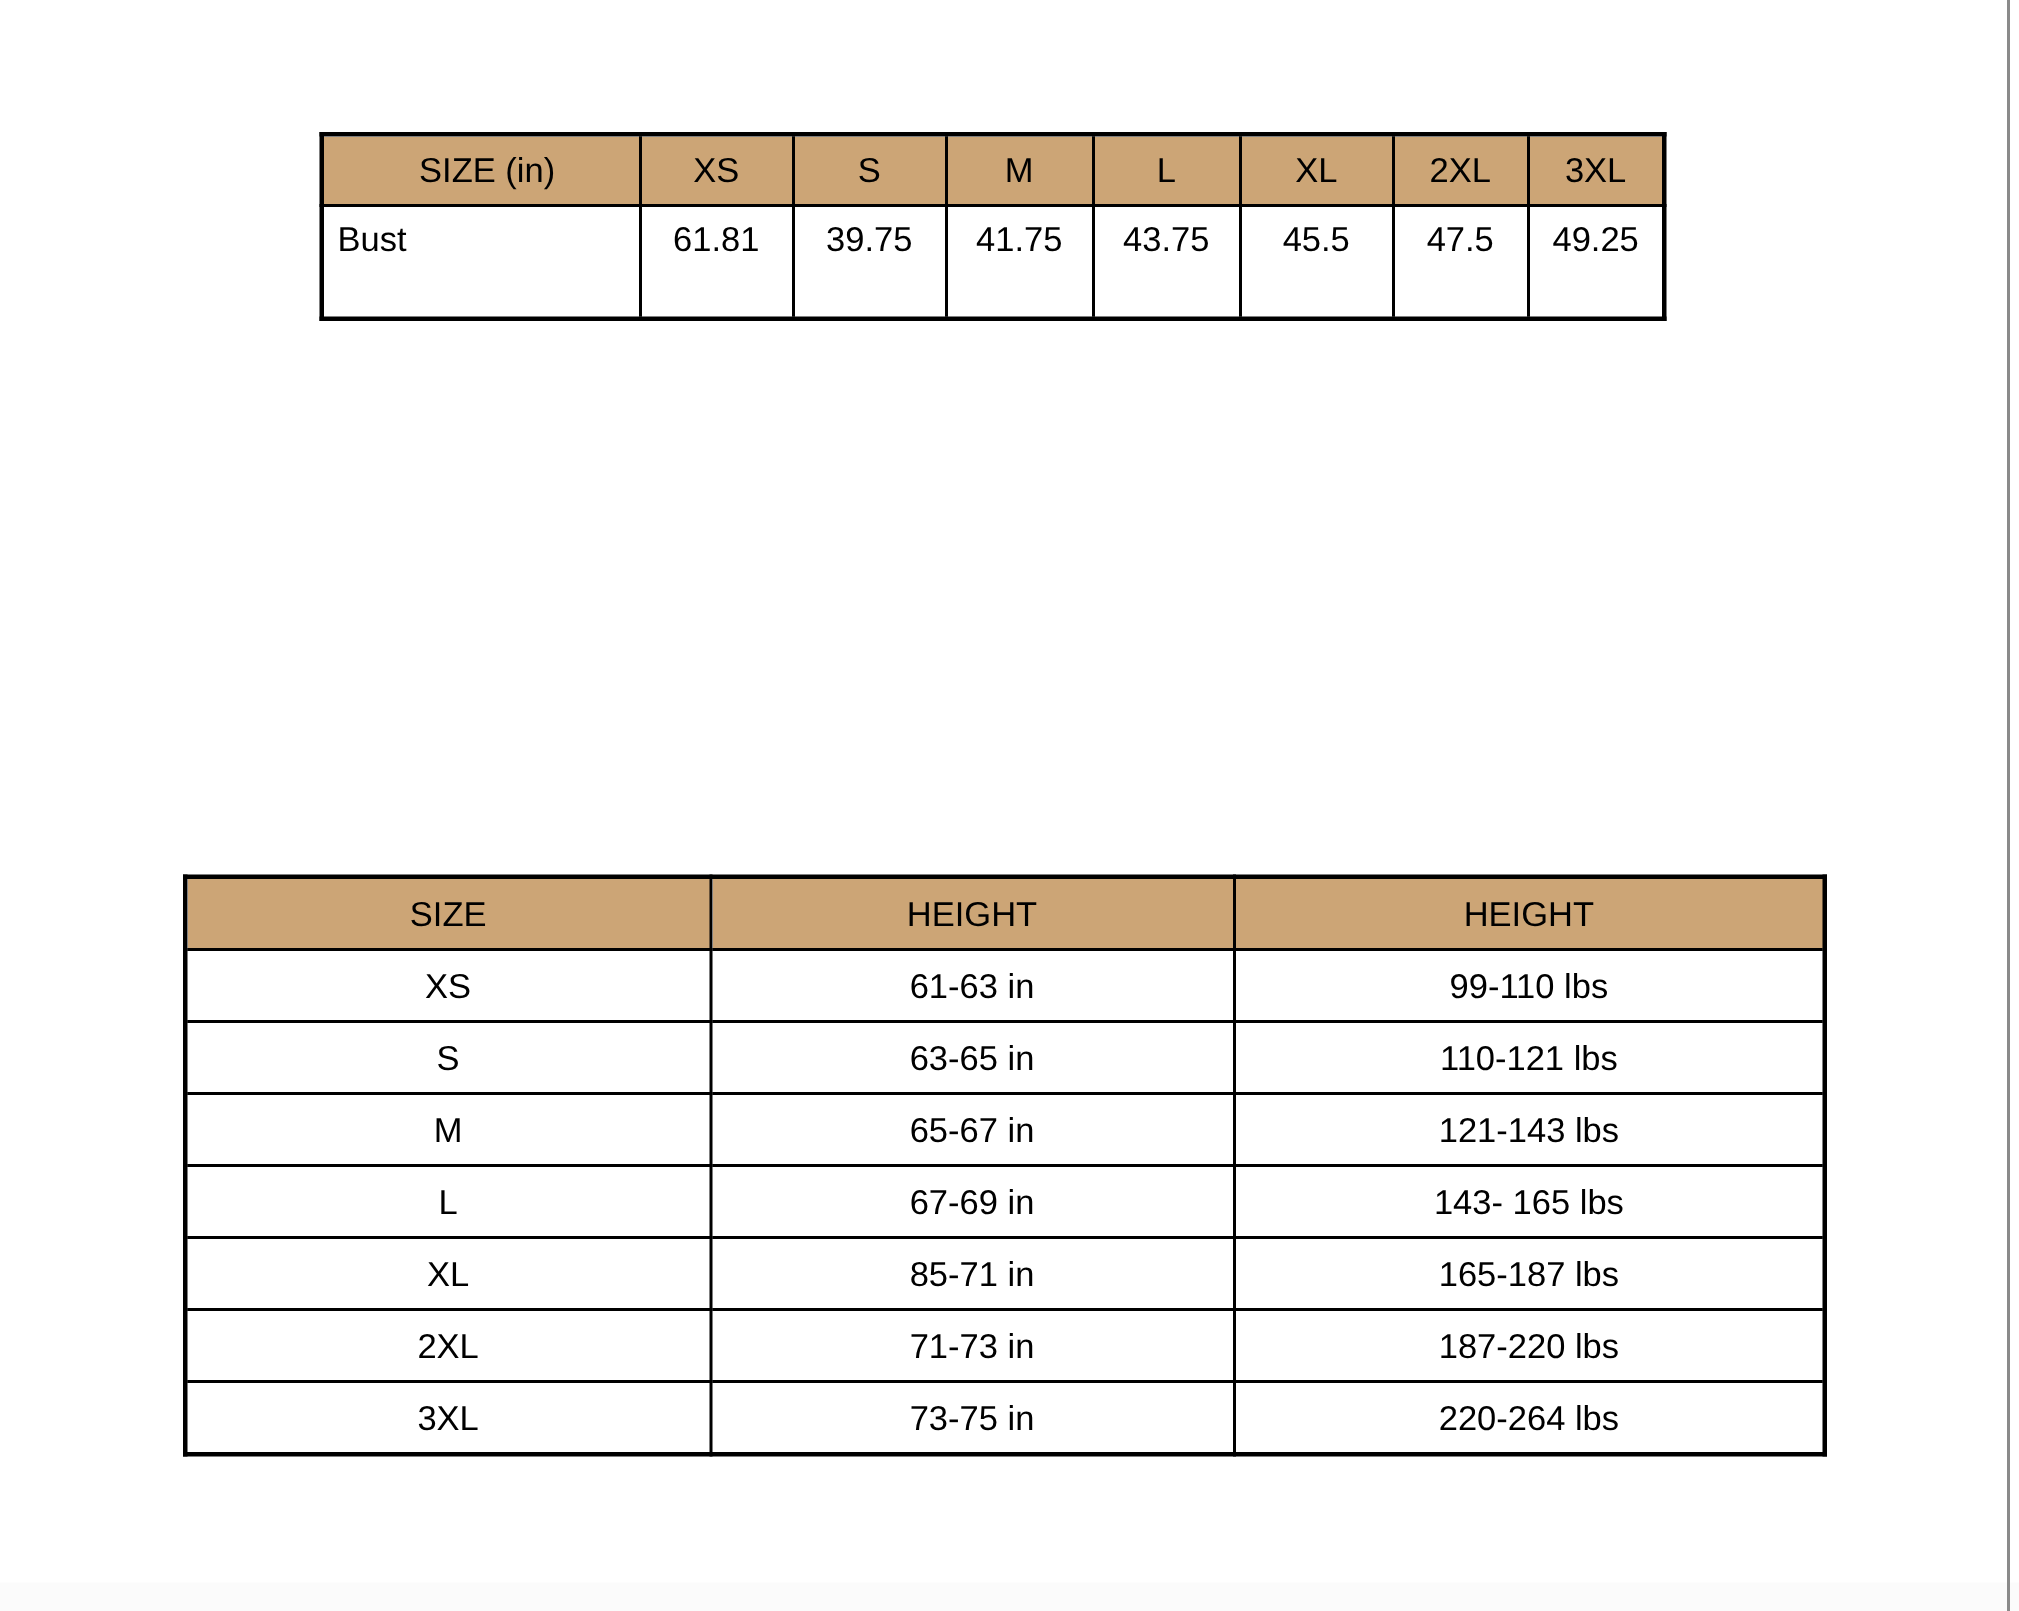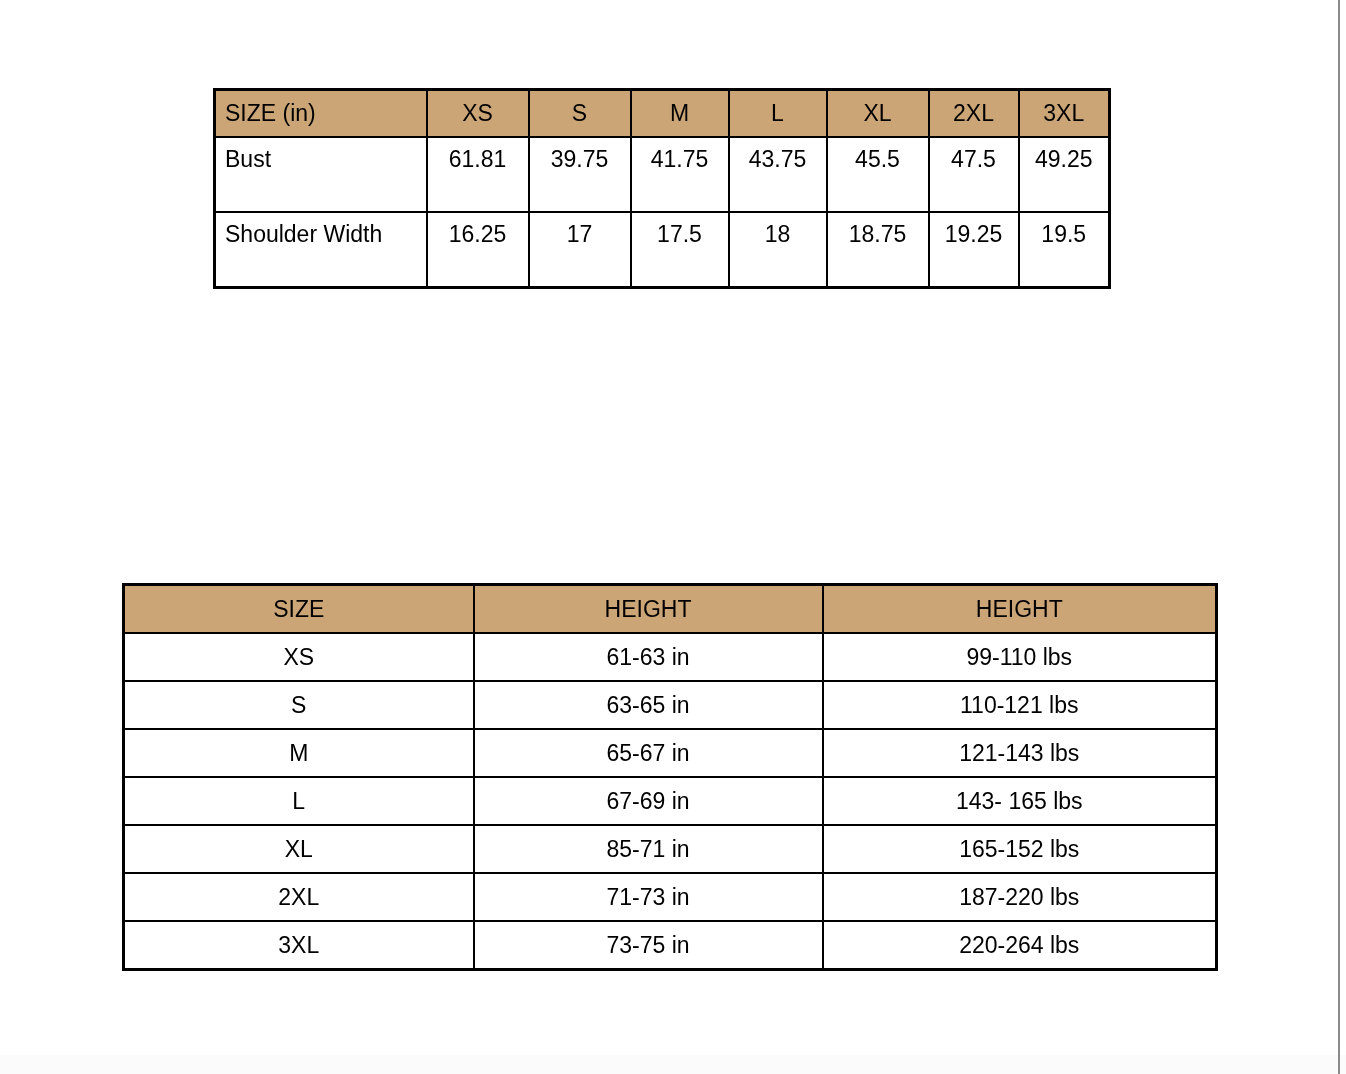--- a/index.html
+++ b/index.html
@@ -34,21 +34,21 @@
     white-space: nowrap;
   }
   .size-table thead th {
     background: #CCA576;
     font-weight: normal;
     height: 43px;
     vertical-align: middle;
     text-align: center;
   }
   .size-table thead th.first {
-    text-align: left;
+    text-align: center;
     padding-left: 9px;
   }
   .size-table tbody td {
     height: 64px;
     vertical-align: top;
     padding-top: 8px;
     text-align: center;
     background: #FFFFFF;
   }
   .size-table tbody td.first {
@@ -147,30 +147,20 @@
       <tr>
         <td class="first">Bust</td>
         <td>61.81</td>
         <td>39.75</td>
         <td>41.75</td>
         <td>43.75</td>
         <td>45.5</td>
         <td>47.5</td>
         <td>49.25</td>
       </tr>
-      <tr>
-        <td class="first">Shoulder Width</td>
-        <td>16.25</td>
-        <td>17</td>
-        <td>17.5</td>
-        <td>18</td>
-        <td>18.75</td>
-        <td>19.25</td>
-        <td>19.5</td>
-      </tr>
     </tbody>
   </table>
 
 
   <table class="rec-table">
     <colgroup>
       <col style="width:350px">
         <col style="width:349px">
         <col style="width:394px">
     </colgroup>
@@ -198,21 +188,21 @@
         <td>121-143 lbs</td>
       </tr>
       <tr>
         <td>L</td>
         <td>67-69 in</td>
         <td>143- 165 lbs</td>
       </tr>
       <tr>
         <td>XL</td>
         <td>85-71 in</td>
-        <td>165-152 lbs</td>
+        <td>165-187 lbs</td>
       </tr>
       <tr>
         <td>2XL</td>
         <td>71-73 in</td>
         <td>187-220 lbs</td>
       </tr>
       <tr>
         <td>3XL</td>
         <td>73-75 in</td>
         <td>220-264 lbs</td>

